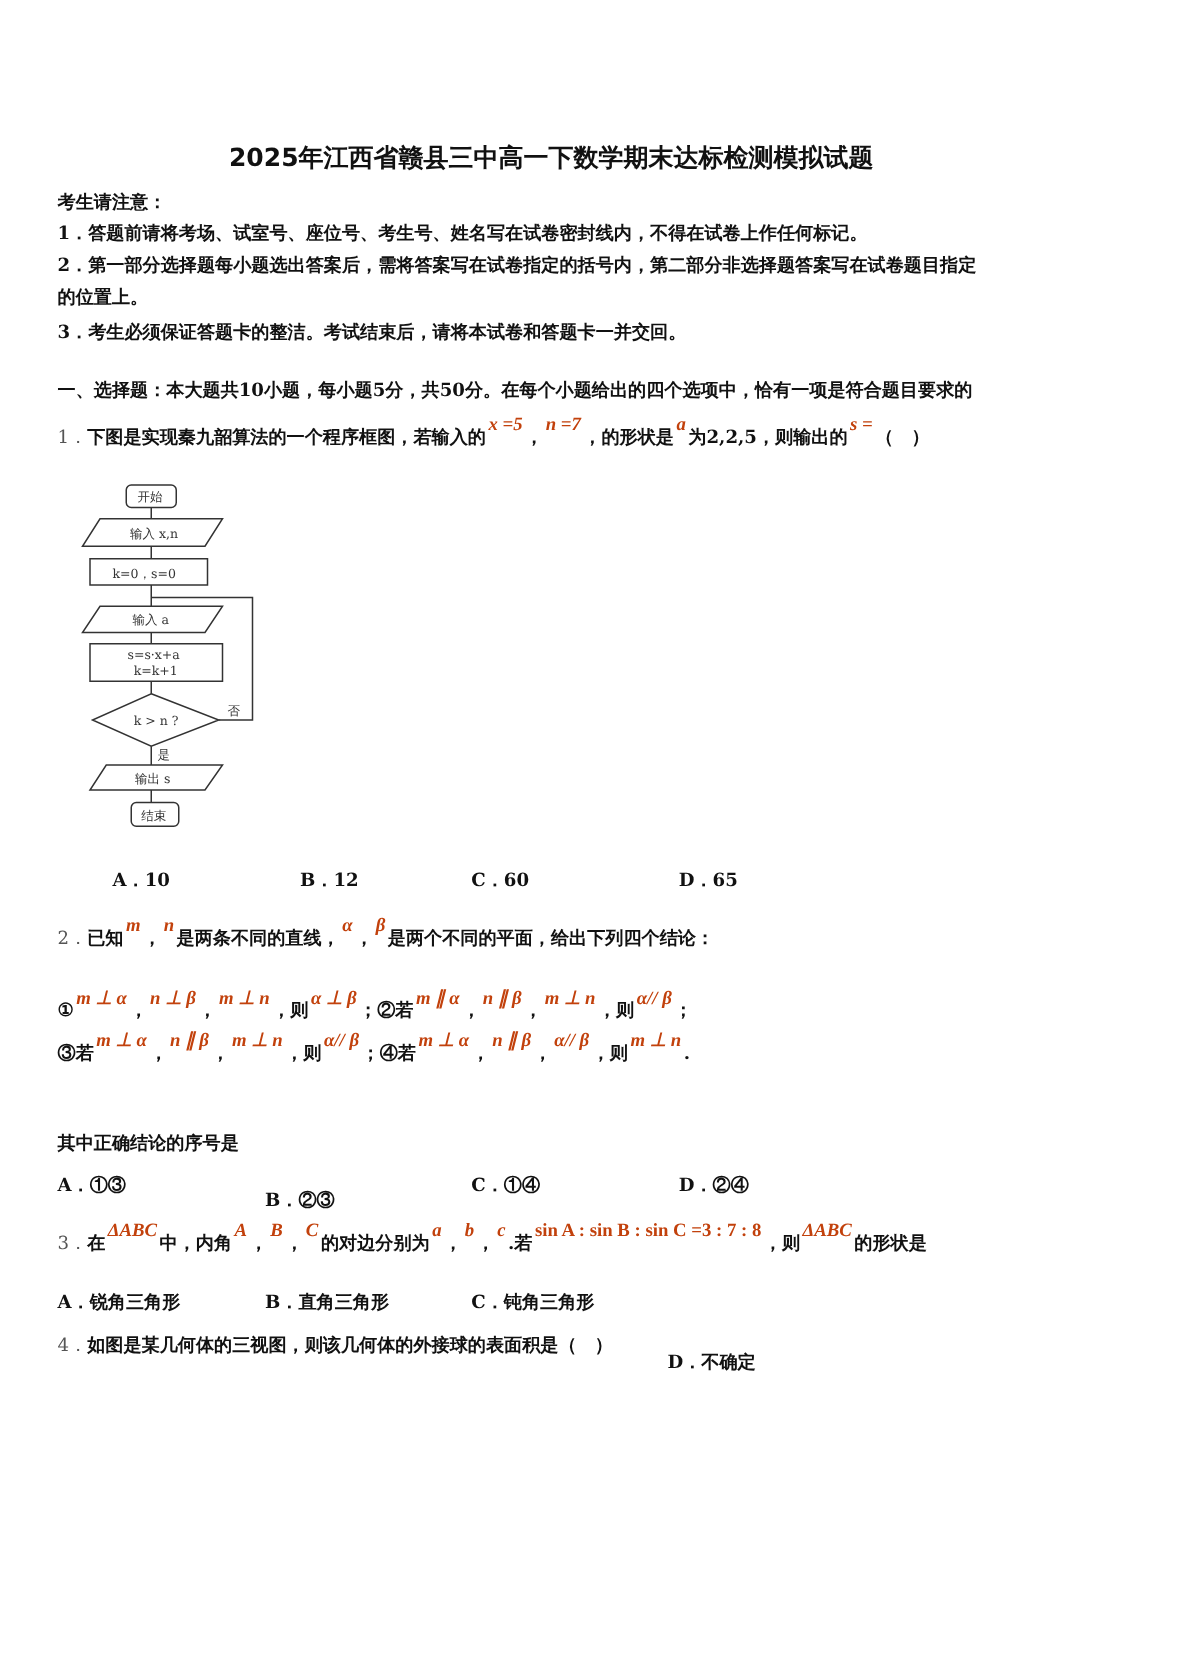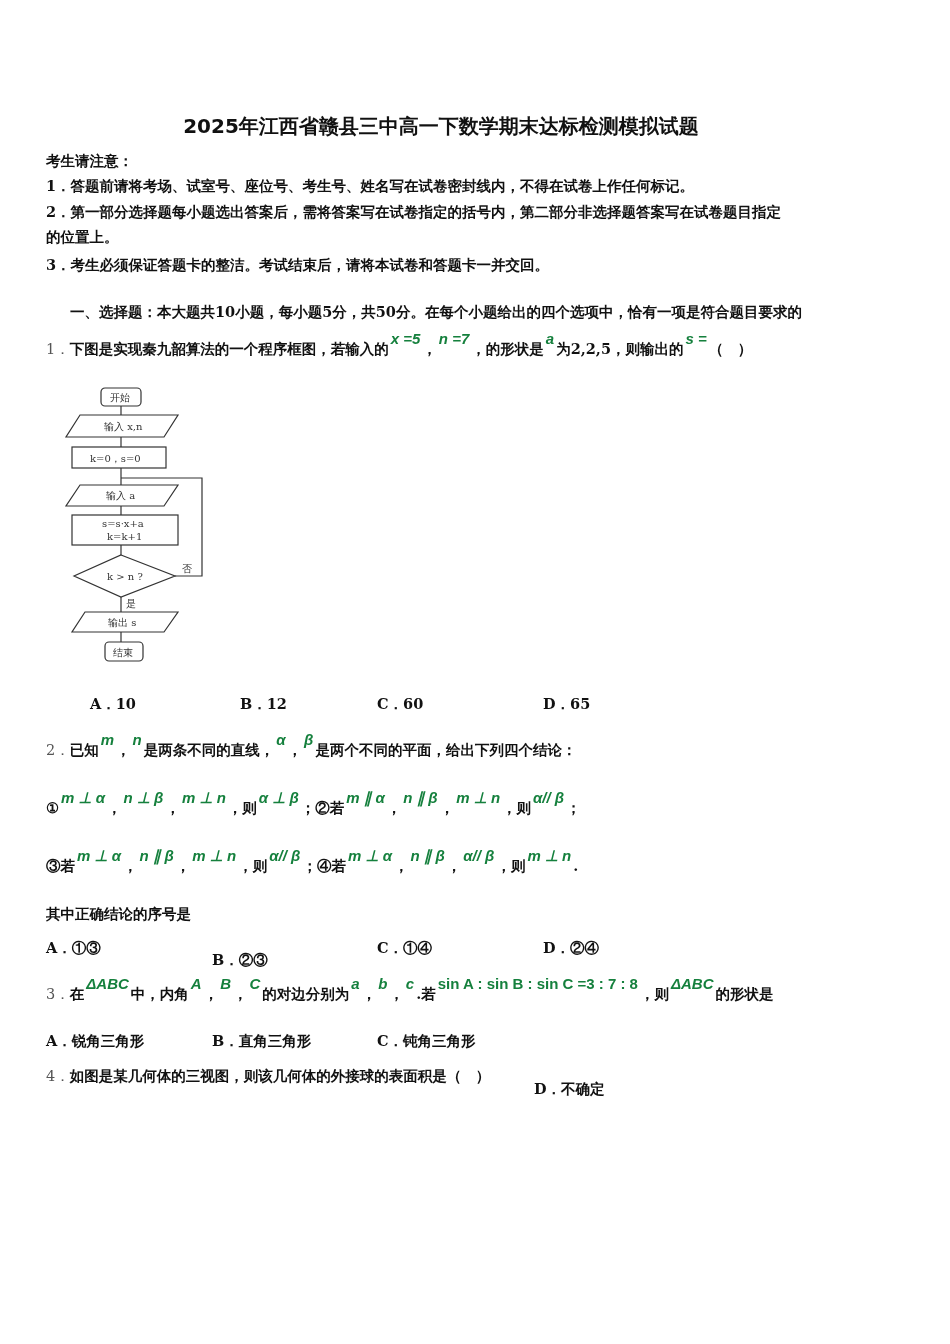--- a/index.html
+++ b/index.html
@@ -1,42 +1,42 @@
 <!DOCTYPE html>
 <html><head>
 <meta charset="utf-8">
 <style>
   html, body { margin: 0; padding: 0; background: #ffffff; }
   body { width: 950px; height: 1344px; position: relative; overflow: hidden;
          font-family: "DejaVu Serif", "Liberation Serif", serif; color: #111; }
   .title { position: absolute; top: 113px; left: 0; width: 882px; text-align: center;
            font-family: "DejaVu Sans", "Liberation Sans", sans-serif; font-weight: bold; font-size: 20px; letter-spacing: 0px; }
   .line { position: absolute; left: 46px; font-size: 14.5px; white-space: nowrap; }
-  .math { font-family: Liberation Sans, sans-serif; font-style: italic; color: #15803d;
+  .math { font-family: Liberation Serif, serif; font-style: italic; color: #c2410c;
           font-size: 15px; position: relative; top: -10px; margin: 0 2px; }
   .bold { font-weight: bold; }
   .opts { position: absolute; left: 46px; font-size: 14.5px; font-weight: bold; }
   .opts span.opt { position: absolute; white-space: nowrap; }
   .qnum { color: #555; font-weight: normal; }
   
   .fc { position: absolute; left: 60px; top: 382px; width: 160px; height: 290px; }
   .fc svg text { font-family: "DejaVu Serif", serif; font-size: 10px; fill: #333; }
 </style>
 </head>
 <body>
 
 <div class="title">2025年江西省赣县三中高一下数学期末达标检测模拟试题</div>
 
 <div class="line bold" style="top:152px;">考生请注意：</div>
 <div class="line bold" style="top:177px;">1．答题前请将考场、试室号、座位号、考生号、姓名写在试卷密封线内，不得在试卷上作任何标记。</div>
 <div class="line bold" style="top:203px;">2．第一部分选择题每小题选出答案后，需将答案写在试卷指定的括号内，第二部分非选择题答案写在试卷题目指定</div>
 <div class="line bold" style="top:228px;font-family:Liberation Serif, serif;">的位置上。</div>
 <div class="line bold" style="top:240px;margin-top:16px;">3．考生必须保证答题卡的整洁。考试结束后，请将本试卷和答题卡一并交回。</div>
 
-<div class="line bold" style="top:303px;margin-left:24px;">一、选择题：本大题共10小题，每小题5分，共50分。在每个小题给出的四个选项中，恰有一项是符合题目要求的</div>
+<div class="line bold" style="top:303px;">一、选择题：本大题共10小题，每小题5分，共50分。在每个小题给出的四个选项中，恰有一项是符合题目要求的</div>
 
 <div class="line bold" style="top:340px;">
   <span class="qnum">1．</span><span>下图是实现秦九韶算法的一个程序框图，若输入的</span><span class="math">x =5</span><span>，</span><span class="math">n =7</span><span>，的形状是</span><span class="math">a</span><span>为2,2,5，则输出的</span><span class="math">s =</span><span>（　）</span>
 </div>
 
 <div class="fc">
   <svg width="160" height="290" viewBox="0 0 160 290" xmlns="http://www.w3.org/2000/svg">
     <g stroke="#333" stroke-width="1.2" fill="none">
 
       <rect x="41" y="6" width="40" height="18" rx="4"></rect>
@@ -86,21 +86,21 @@
 </div>
 
 <div class="line bold" style="top:741px;">
   <span class="qnum">2．</span><span>已知</span><span class="math">m</span><span>，</span><span class="math">n</span><span>是两条不同的直线，</span><span class="math">α</span><span>，</span><span class="math">β</span><span>是两个不同的平面，给出下列四个结论：</span>
 </div>
 
 <div class="line bold" style="top:799px;">
   <span>①</span><span class="math">m ⊥ α</span><span>，</span><span class="math">n ⊥ β</span><span>，</span><span class="math">m ⊥ n</span><span>，则</span><span class="math">α ⊥ β</span><span>；②若</span><span class="math">m ∥ α</span><span>，</span><span class="math">n ∥ β</span><span>，</span><span class="math">m ⊥ n</span><span>，则</span><span class="math">α// β</span><span>；</span>
 </div>
 
-<div class="line bold" style="top:857px;text-align:right;">
+<div class="line bold" style="top:833px;text-align:right;">
   <span>③若</span><span class="math">m ⊥ α</span><span>，</span><span class="math">n ∥ β</span><span>，</span><span class="math">m ⊥ n</span><span>，则</span><span class="math">α// β</span><span>；④若</span><span class="math">m ⊥ α</span><span>，</span><span class="math">n ∥ β</span><span>，</span><span class="math">α// β</span><span>，则</span><span class="math">m ⊥ n</span><span>.</span>
 </div>
 
 <div class="line bold" style="top:905px;">其中正确结论的序号是</div>
 
 <div class="opts" style="top:939px;">
   <span class="opt" style="left:0px;">A．①③</span>
   <span class="opt" style="left:166px;margin-top:12px;">B．②③</span>
   <span class="opt" style="left:331px;">C．①④</span>
   <span class="opt" style="left:497px;">D．②④</span>

